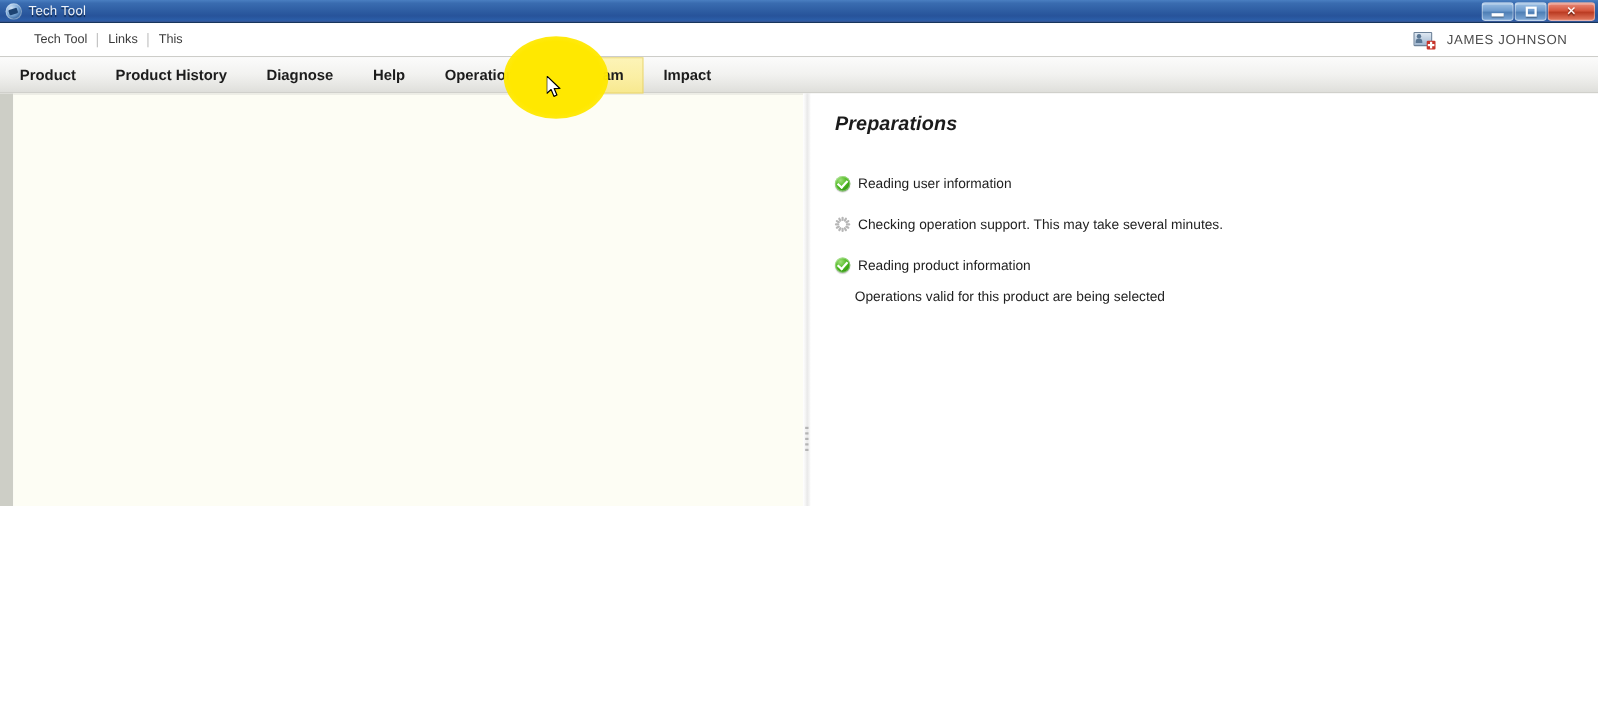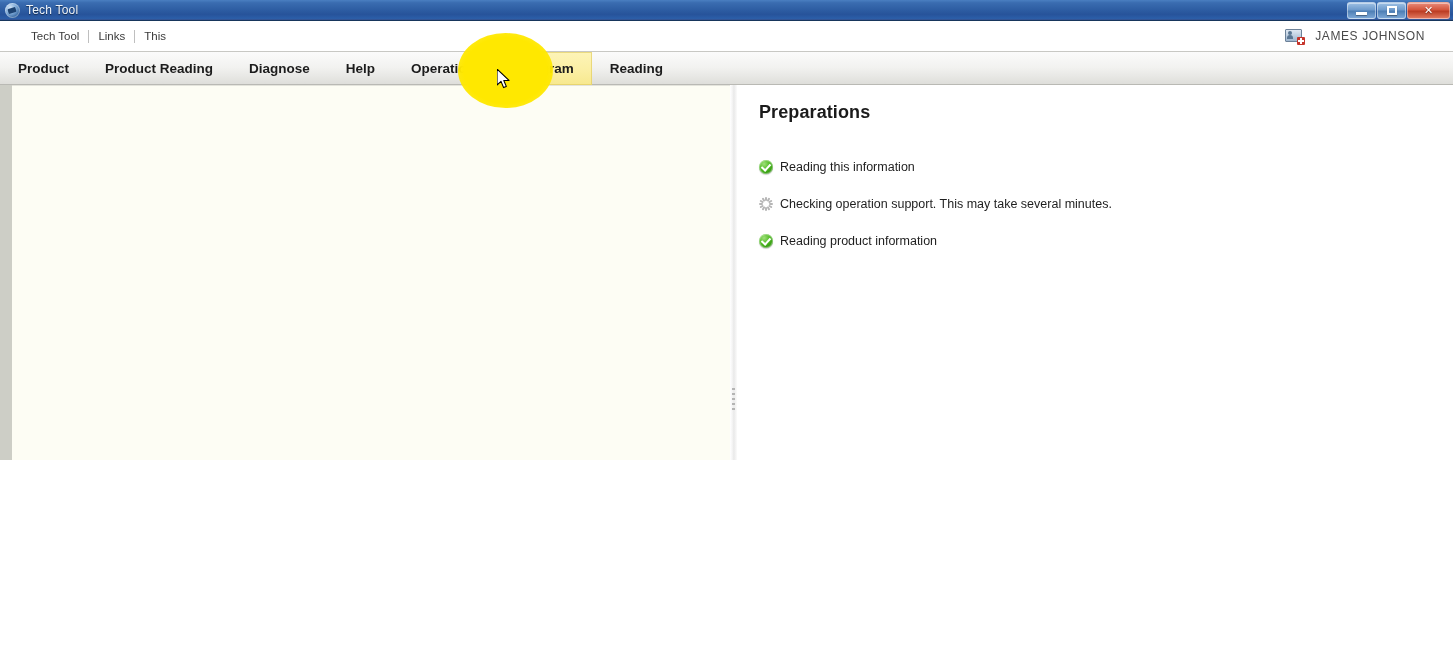--- a/index.html
+++ b/index.html
@@ -226,20 +226,21 @@
     width:716px; height:565px;
     background:#ffffff;
   }
 
   .panel-title {
     position:absolute; left:22px; top:17px;
     font-size:18px;
     font-weight:bold;
     color:#1b1b1b;
     letter-spacing:0.1px;
+    font-style:italic;
   }
 
   .status-list {
     position:absolute; left:22px; top:70px;
     width:650px;
   }
   .status-row {
     display:flex; align-items:center;
     height:24px;
     margin-bottom:13px;
@@ -346,26 +347,26 @@
         <div class="head"></div>
         <div class="body"></div>
         <div class="badge"></div>
       </div>
       <div class="user-name">JAMES JOHNSON</div>
     </div>
   </div>
 
   <div class="navbar">
     <div class="nav-item">Product</div>
-    <div class="nav-item">Product Reading</div>
+    <div class="nav-item">Product History</div>
     <div class="nav-item">Diagnose</div>
     <div class="nav-item">Help</div>
     <div class="nav-item">Operations</div>
     <div class="nav-item active">Program</div>
-    <div class="nav-item">Reading</div>
+    <div class="nav-item">Impact</div>
   </div>
 
   <div class="content">
 
     <div class="win-edge-left"></div>
 
     <div class="left-panel"></div>
 
     <div class="splitter">
       <div class="splitter-grip">
@@ -378,21 +379,21 @@
     </div>
 
     <div class="right-panel">
 
       <div class="panel-title">Preparations</div>
 
       <div class="status-list">
 
         <div class="status-row">
           <div class="icon-check"></div>
-          <div class="status-text">Reading this information</div>
+          <div class="status-text">Reading user information</div>
         </div>
 
         <div class="status-row">
           <div class="icon-spinner">
             <i style="transform:rotate(0deg)"></i>
             <i style="transform:rotate(30deg)"></i>
             <i style="transform:rotate(60deg)"></i>
             <i style="transform:rotate(90deg)"></i>
             <i style="transform:rotate(120deg)"></i>
             <i style="transform:rotate(150deg)"></i>
@@ -406,20 +407,21 @@
           <div class="status-text">Checking operation support. This may take several minutes.</div>
         </div>
 
         <div class="status-row">
           <div class="icon-check"></div>
           <div class="status-text">Reading product information</div>
         </div>
 
       </div>
 
+      <div class="sub-note">Operations valid for this product are being selected</div>
 
     </div>
 
   </div>
 
   <div class="click-highlight"></div>
 
   <div class="cursor">
     <svg width="14" height="21" viewBox="0 0 14 21" xmlns="http://www.w3.org/2000/svg">
       <polygon points="0,0 0,16 4,12.4 6.6,18.6 9.3,17.4 6.8,11.5 12,11.4" fill="#ffffff" stroke="#000000" stroke-width="1.1" stroke-linejoin="round"></polygon>

